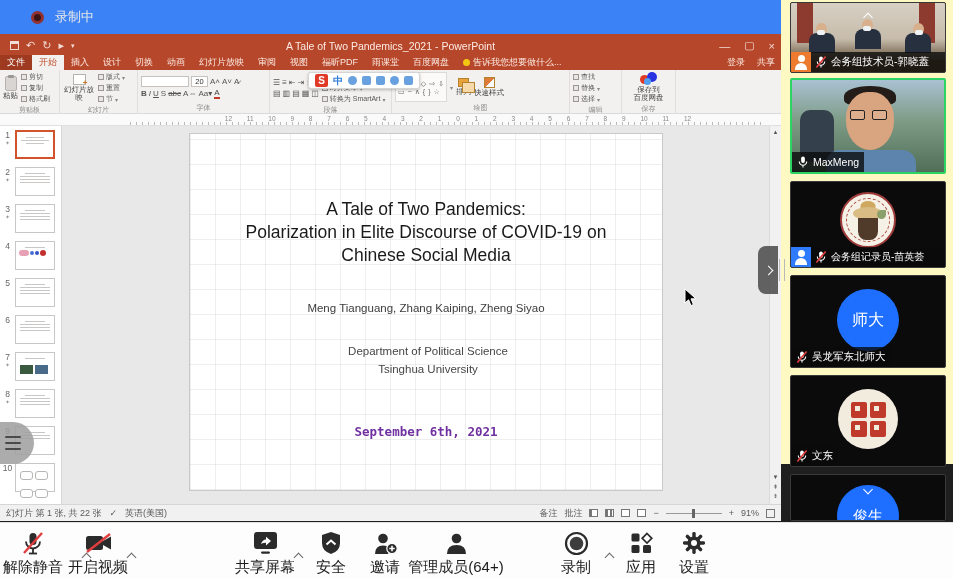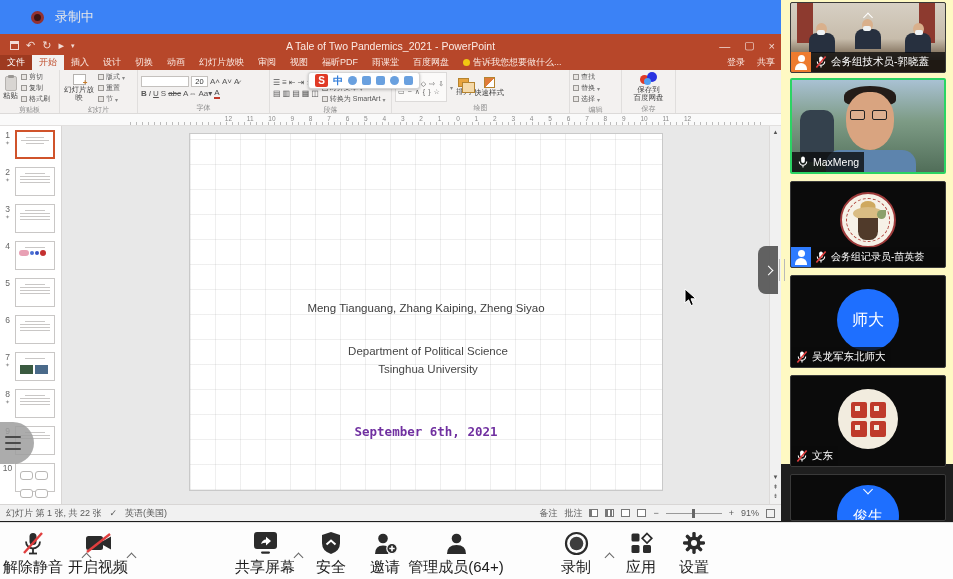--- a/index.html
+++ b/index.html
@@ -531,20 +531,25 @@
             </div>
           <div class="tbox">
             <span class="pimg" style="border:1px solid #b8b6b4;background:#fff;border-radius:3px"></span><span class="pimg" style="border:1px solid #b8b6b4;background:#fff;border-radius:3px"></span>
             <span class="pimg" style="border:1px solid #b8b6b4;background:#fff;border-radius:3px"></span><span class="pimg" style="border:1px solid #b8b6b4;background:#fff;border-radius:3px"></span>
           </div>
         </div>
       </div>
 
       <div class="slidearea">
         <div class="slide">
+          <div class="s-title">
+            <div>A Tale of Two Pandemics:</div>
+            <div>Polarization in Elite Discourse of COVID-19 on</div>
+            <div>Chinese Social Media</div>
+          </div>
           <div class="s-authors">Meng Tianguang, Zhang Kaiping, Zheng Siyao</div>
           <div class="s-dept">
             <div>Department of Political Science</div>
             <div>Tsinghua University</div>
           </div>
           <div class="s-date" style="color:#7030A0">September 6th, 2021</div>
         </div>
       </div>
 
       <div class="vscroll">

